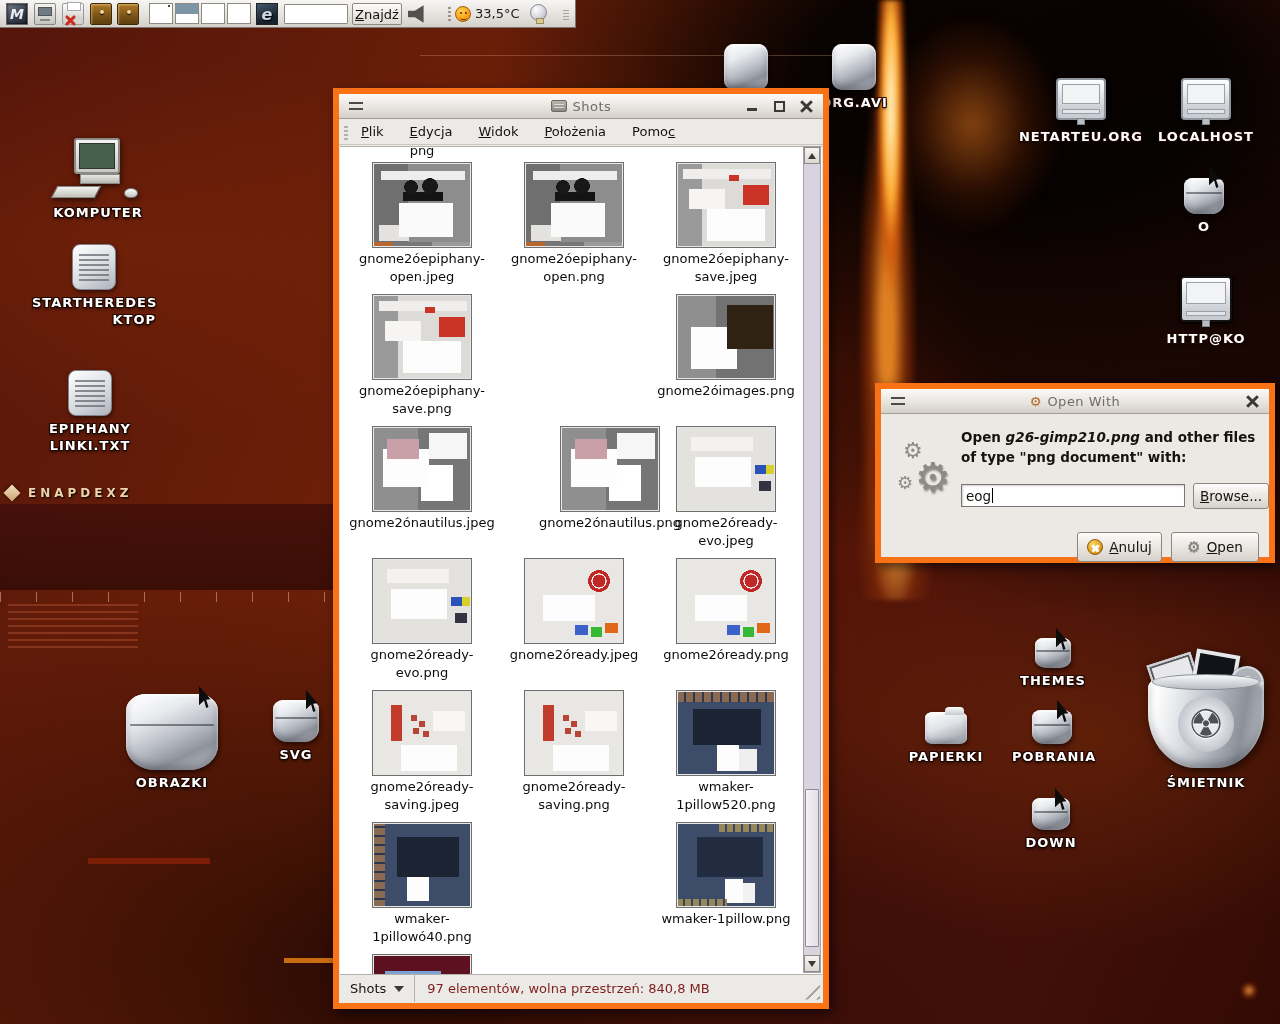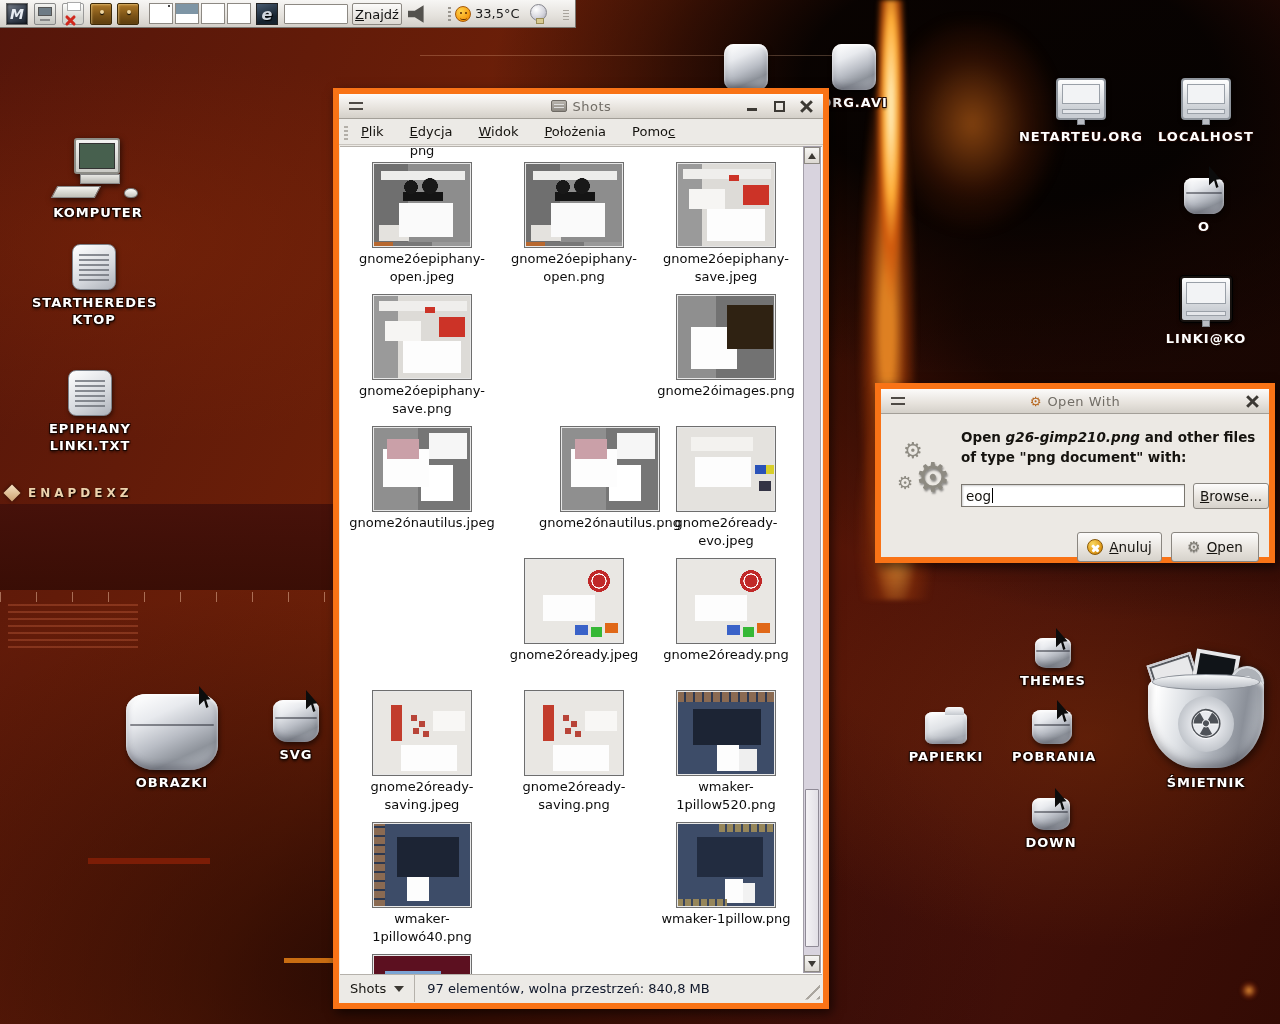--- a/index.html
+++ b/index.html
@@ -159,21 +159,21 @@
   .fname { margin-top:2px; font-size:13px; line-height:18px; color:#0c0c0c; overflow-wrap:anywhere; }
   .vscroll { position:absolute; top:52px; right:2px; width:18px; bottom:30px; background:#d8d3de; border:1px solid #a49faa; }
   .sb-btn { position:absolute; left:0; right:0; height:17px; background:linear-gradient(#f6f5f3,#dcd8d2); border:1px solid #8d8983; display:flex; align-items:center; justify-content:center; }
   .sb-up { top:0; } .sb-dn { bottom:0; }
   .tri-up { width:0; height:0; border-left:4px solid transparent; border-right:4px solid transparent; border-bottom:6px solid #3c3934; }
   .tri-dn { width:0; height:0; border-left:4px solid transparent; border-right:4px solid transparent; border-top:6px solid #3c3934; }
   .sb-thumb { position:absolute; left:1px; right:1px; bottom:25px; height:158px; background:linear-gradient(90deg,#f4f2f5,#e2dfe6); border:1px solid #8f8a96; border-radius:1px; }
   .statusbar { position:absolute; left:1px; right:1px; bottom:1px; height:28px; background:#eceae6; border-top:1px solid #b5b1ab; display:flex; align-items:center; }
   .loc-combo { height:100%; padding:0 10px; border-right:1px solid #b5b1ab; display:flex; align-items:center; gap:8px; font-size:13px; color:#15130f; }
   .combo-arrow { width:0; height:0; border-left:5px solid transparent; border-right:5px solid transparent; border-top:6px solid #3c3934; }
-  .status-text { margin-left:12px; font-size:13px; color:#0f172a; }
+  .status-text { margin-left:12px; font-size:13px; color:#7f1d1d; }
   .resize-grip { margin-left:auto; width:22px; height:22px; margin-right:2px;
     background:repeating-linear-gradient(135deg, transparent 0 4px, #aaa69f 4px 6px, transparent 6px 8px); clip-path:polygon(100% 0,100% 100%,0 100%); }
 
   
   .t-epiphany-open { background-image:
     radial-gradient(circle 7px at 38px 24px,#181818 96%,transparent),
     radial-gradient(circle 8px at 57px 23px,#181818 96%,transparent),
     linear-gradient(#141414 0 0), linear-gradient(#fafafa 0 0), linear-gradient(#ededeb 0 0),
     linear-gradient(#e4e2de 0 0), linear-gradient(90deg,#b8682f 0 20%,#777 20% 60%,#999 60%),
     linear-gradient(90deg,#6f6f6f 0 36%,#8d8d8d 0);
@@ -256,21 +256,21 @@
   .ow-cancel { left:196px; top:118px; width:85px; height:30px; }
   .ow-open { left:290px; top:118px; width:88px; height:30px; }
   .ic-cancel { width:16px; height:16px; border-radius:50%; background:radial-gradient(circle at 35% 30%,#f8d860,#e09a18 65%,#a86a08); border:1px solid #8a5a08; position:relative; }
   .ic-cancel::before, .ic-cancel::after { content:""; position:absolute; left:3px; top:6.5px; width:9px; height:2.5px; background:#fff; border-radius:1px; }
   .ic-cancel::before { transform:rotate(45deg); } .ic-cancel::after { transform:rotate(-45deg); }
   .ic-gear { font-size:15px; color:#7e7b73; text-shadow:0 1px 1px rgba(0,0,0,.3); }
   .wicon-gear { font-size:13px; color:#b5651d; }
 
   
   #ic-komputer { left:42px; top:138px; width:112px; }
-  #ic-starthere { left:32px; top:244px; width:124px; }
+  #ic-starthere { left:32px; top:244px; width:124px;text-align:right; }
   #ic-epiphany { left:28px; top:370px; width:124px; }
   #ic-obrazki { left:122px; top:694px; width:100px; }
   #ic-svg { left:258px; top:700px; width:76px; }
   #ic-raster { left:184px; top:786px; width:120px; }
   #ic-jar2 { left:724px; top:44px; width:44px; }
   #ic-orgavi { left:816px; top:44px; width:76px; }
   #ic-netarteu { left:1018px; top:78px; width:126px; }
   #ic-localhost { left:1146px; top:78px; width:120px; }
   #ic-o { left:1168px; top:178px; width:72px; }
   #ic-httpko { left:1146px; top:276px; width:120px; }
@@ -370,21 +370,21 @@
     </div>
     <div class="dlabel">O</div>
   </div>
 
   <div class="dicon" id="ic-httpko">
     <div class="art mon darkframe" style="width:52px;height:46px;margin-bottom:8px;">
       <div class="scr"></div>
         <div class="bar"></div>
         <div class="stand"></div>
     </div>
-    <div class="dlabel">LINKI@KO</div>
+    <div class="dlabel">HTTP@KO</div>
   </div>
 
   <div class="dicon" id="ic-themes">
     <div class="art jar" style="width:36px;height:30px;">
       <span class="cursor-arrow" style="right:-2px;top:-10px;"></span>
     </div>
     <div class="dlabel">THEMES</div>
   </div>
 
   <div class="dicon" id="ic-papierki">
@@ -467,20 +467,24 @@
             <div class="fname">gnome2ónautilus.jpeg</div>
           </div>
           <div class="cell" style="left: 152px; top: 279px; margin-left: 36px;">
             <div class="thumb t-nautilus"></div>
             <div class="fname">gnome2ónautilus.png</div>
           </div>
           <div class="cell" style="left: 304px; top: 279px;">
             <div class="thumb t-ready-evo"></div>
             <div class="fname">gnome2óready-evo.jpeg</div>
           </div>
+          <div class="cell" style="left: 0px; top: 411px;">
+            <div class="thumb t-ready-evo"></div>
+            <div class="fname">gnome2óready-evo.png</div>
+          </div>
           <div class="cell" style="left: 152px; top: 411px;">
             <div class="thumb t-ready"></div>
             <div class="fname">gnome2óready.jpeg</div>
           </div>
           <div class="cell" style="left: 304px; top: 411px;">
             <div class="thumb t-ready"></div>
             <div class="fname">gnome2óready.png</div>
           </div>
           <div class="cell" style="left: 0px; top: 543px;">
             <div class="thumb t-saving"></div>

